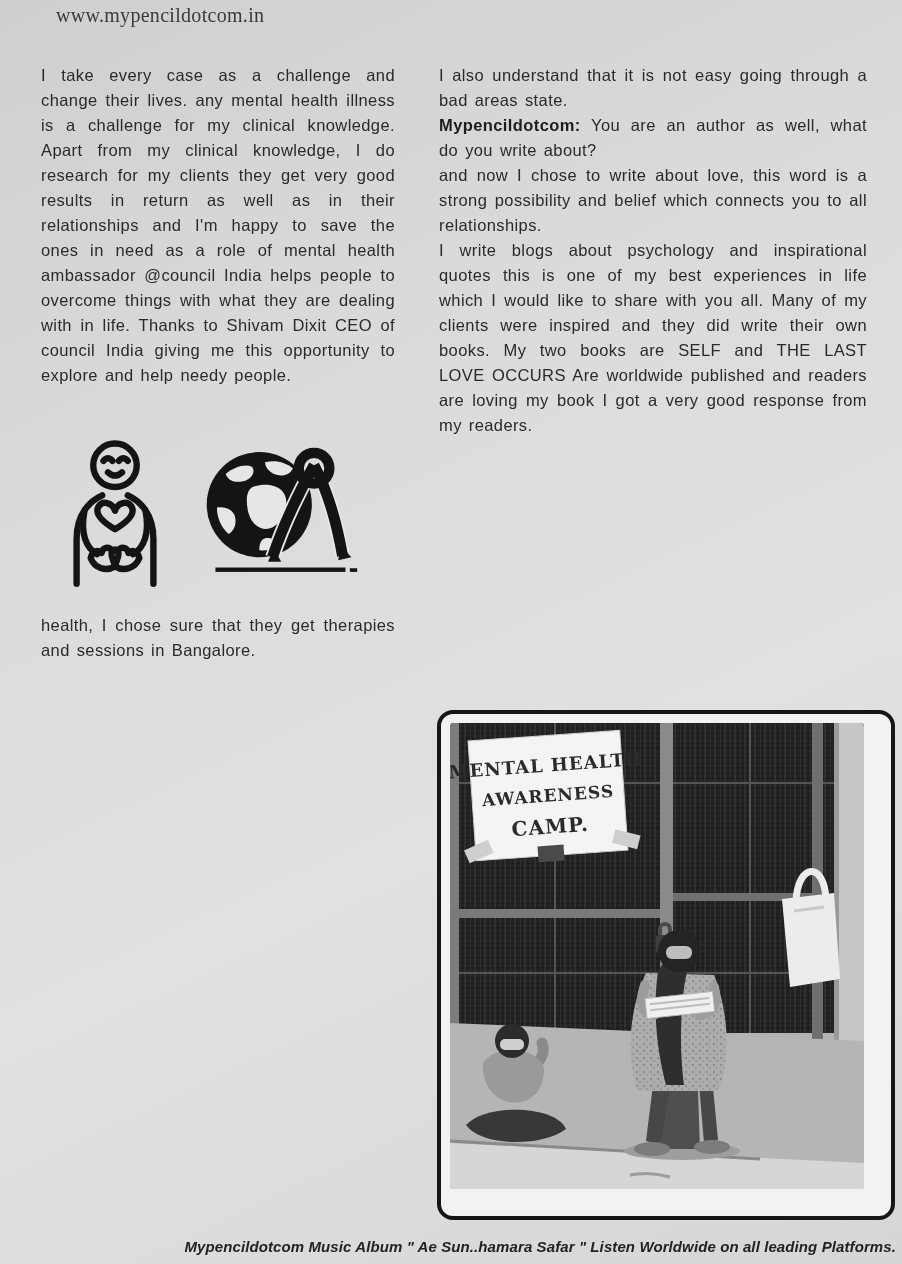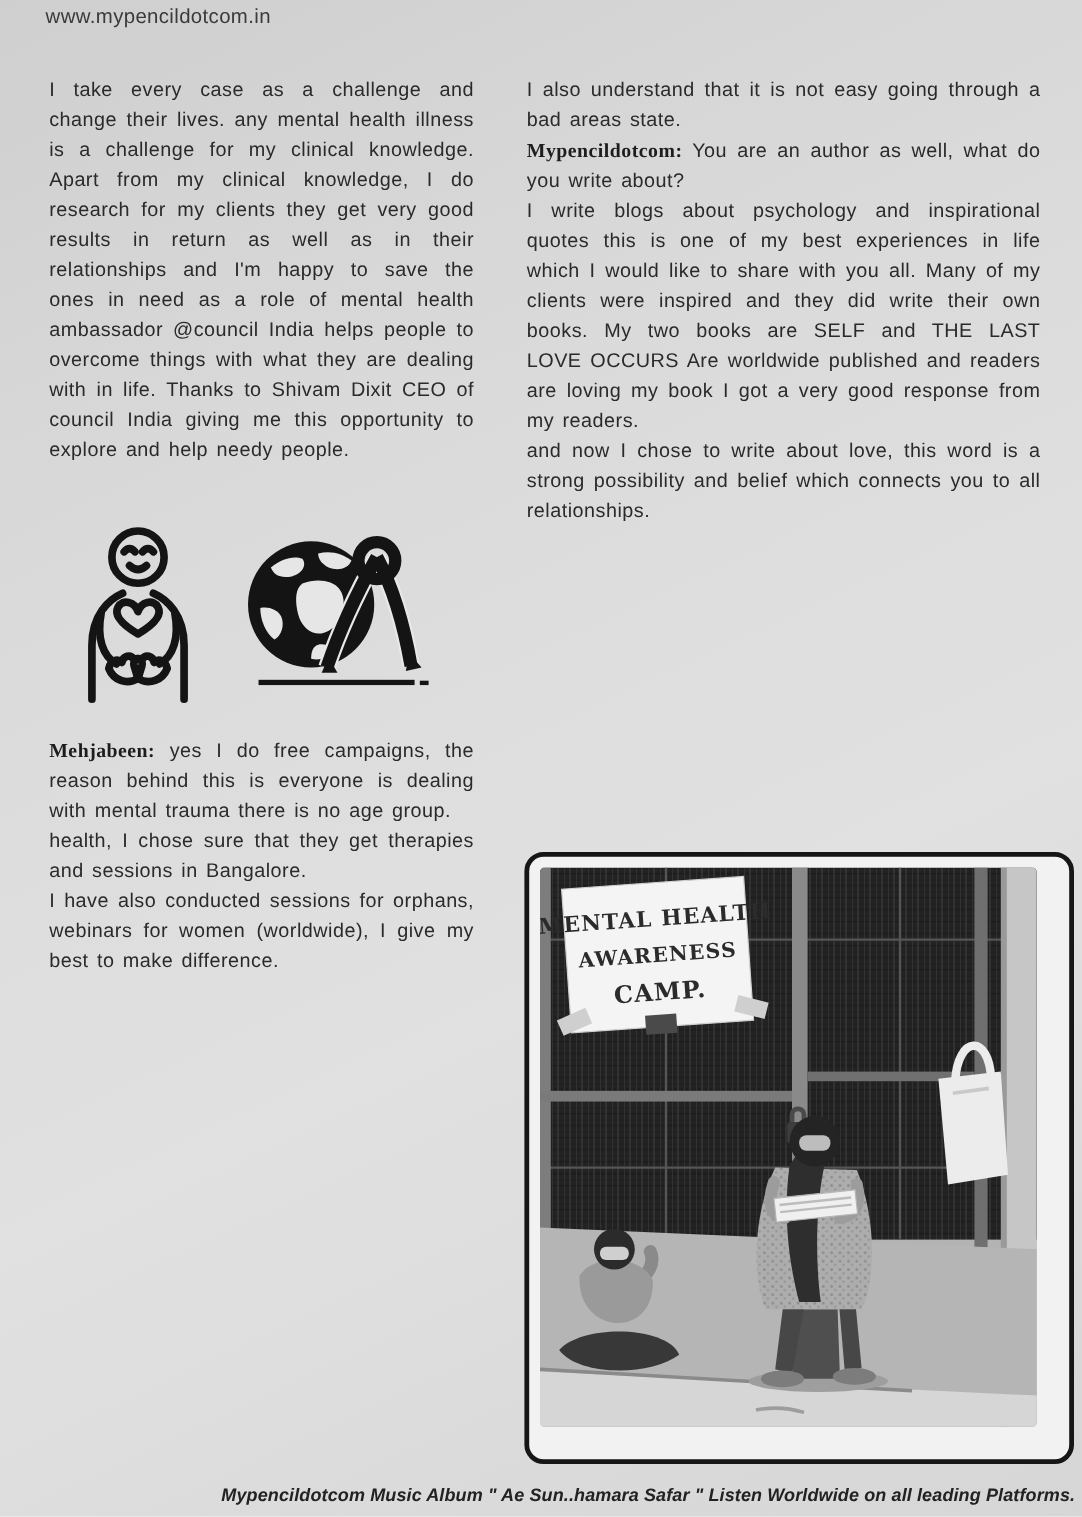--- a/index.html
+++ b/index.html
@@ -5,37 +5,37 @@
   html,body{margin:0;padding:0;}
   .page{
     position:relative;
     width:902px;height:1264px;
     background:linear-gradient(155deg,#cfcfcf 0%,#dadada 30%,#e1e1e1 62%,#d6d6d6 100%);
     font-family:"Liberation Sans",sans-serif;
     color:#262626;
     overflow:hidden;
   }
   .site-url{
-    position:absolute;top:4px;left:38px;
-    font-size:17px;color:#3a3a3a;letter-spacing:.3px;
+    position:absolute;top:4px;left:56px;
+    font-size:20px;color:#3a3a3a;letter-spacing:.3px;font-family:Liberation Serif, serif;
   }
   .columns{
     position:absolute;top:63px;left:41px;width:829px;
     display:flex;gap:44px;
   }
   .col-left{width:354px;}
   .col-right{width:428px;}
   .col p{
     margin:0;
     text-align:justify;
     font-size:16.5px;line-height:25px;
     letter-spacing:.4px;word-spacing:2px;
     color:#2a2a2a;
   }
-  .col p strong{font-weight:bold;color:#1d1d1d;font-family:Liberation Serif, serif;}
+  .col p strong{font-weight:bold;color:#1d1d1d;}
   .mb-blank{margin-bottom:25px;}
   .para1-left{margin-bottom:47px !important;}
   .icons-row{
     display:flex;align-items:flex-end;gap:16px;
     margin:0 0 18px 10px;height:160px;
   }
   .photo-frame{
     position:absolute;left:437px;top:710px;
     width:432px;height:484px;
     background:#f2f2f2;
@@ -102,32 +102,30 @@
             <circle cx="163" cy="30" r="21" fill="none" stroke="#141414" stroke-width="14"></circle>
             <path d="M100,158 L118,158 L108,140 Z" fill="#141414"></path>
             <path d="M196,156 L214,152 L200,136 Z" fill="#141414"></path>
             <rect x="28" y="166" width="178" height="6" fill="#141414"></rect>
             <rect x="212" y="167" width="10" height="5" fill="#141414"></rect>
           </svg>
         </span>
       </div>
 
 
-      <p><strong>Mehjabeen:</strong> <span>yes I do free campaigns, the reason behind this is everyone is dealing with mental trauma there is no age group.</span></p>
       <p>health, I chose sure that they get therapies and sessions in Bangalore.</p>
-      <p>I have also conducted sessions for orphans, webinars for women (worldwide), I give my best to make difference.</p>
     </div>
 
     <div class="col col-right">
       <p>I  also understand that it is not easy going through a bad areas state.</p>
 
       <p class="mb-blank"><strong>Mypencildotcom:</strong> <span>You are an author as well, what do you write about?</span></p>
 
+      <p>and now I chose to write about love, this word is a strong possibility and belief which connects you to all relationships.</p>
       <p>I write blogs about psychology and inspirational quotes this is one of my best experiences in life which I would like to share with you all. Many of my clients were inspired and they did write their own books. My two books are SELF and THE LAST LOVE OCCURS Are worldwide published and readers are loving my book I got a very good response from my readers.</p>
-      <p>and now I chose to write about love, this word is a strong possibility and belief which connects you to all relationships.</p>
     </div>
   </div>
 
   <div class="photo-frame">
     <svg width="414" height="466" viewBox="0 0 414 466">
       <defs>
         <pattern id="mesh" width="10" height="10" patternUnits="userSpaceOnUse">
           <rect width="10" height="10" fill="#232323"></rect>
           <path d="M0 0H10 M0 5H10" stroke="#161616" stroke-width="1"></path>
           <path d="M0 0V10 M5 0V10" stroke="#3c3c3c" stroke-width="1"></path>

